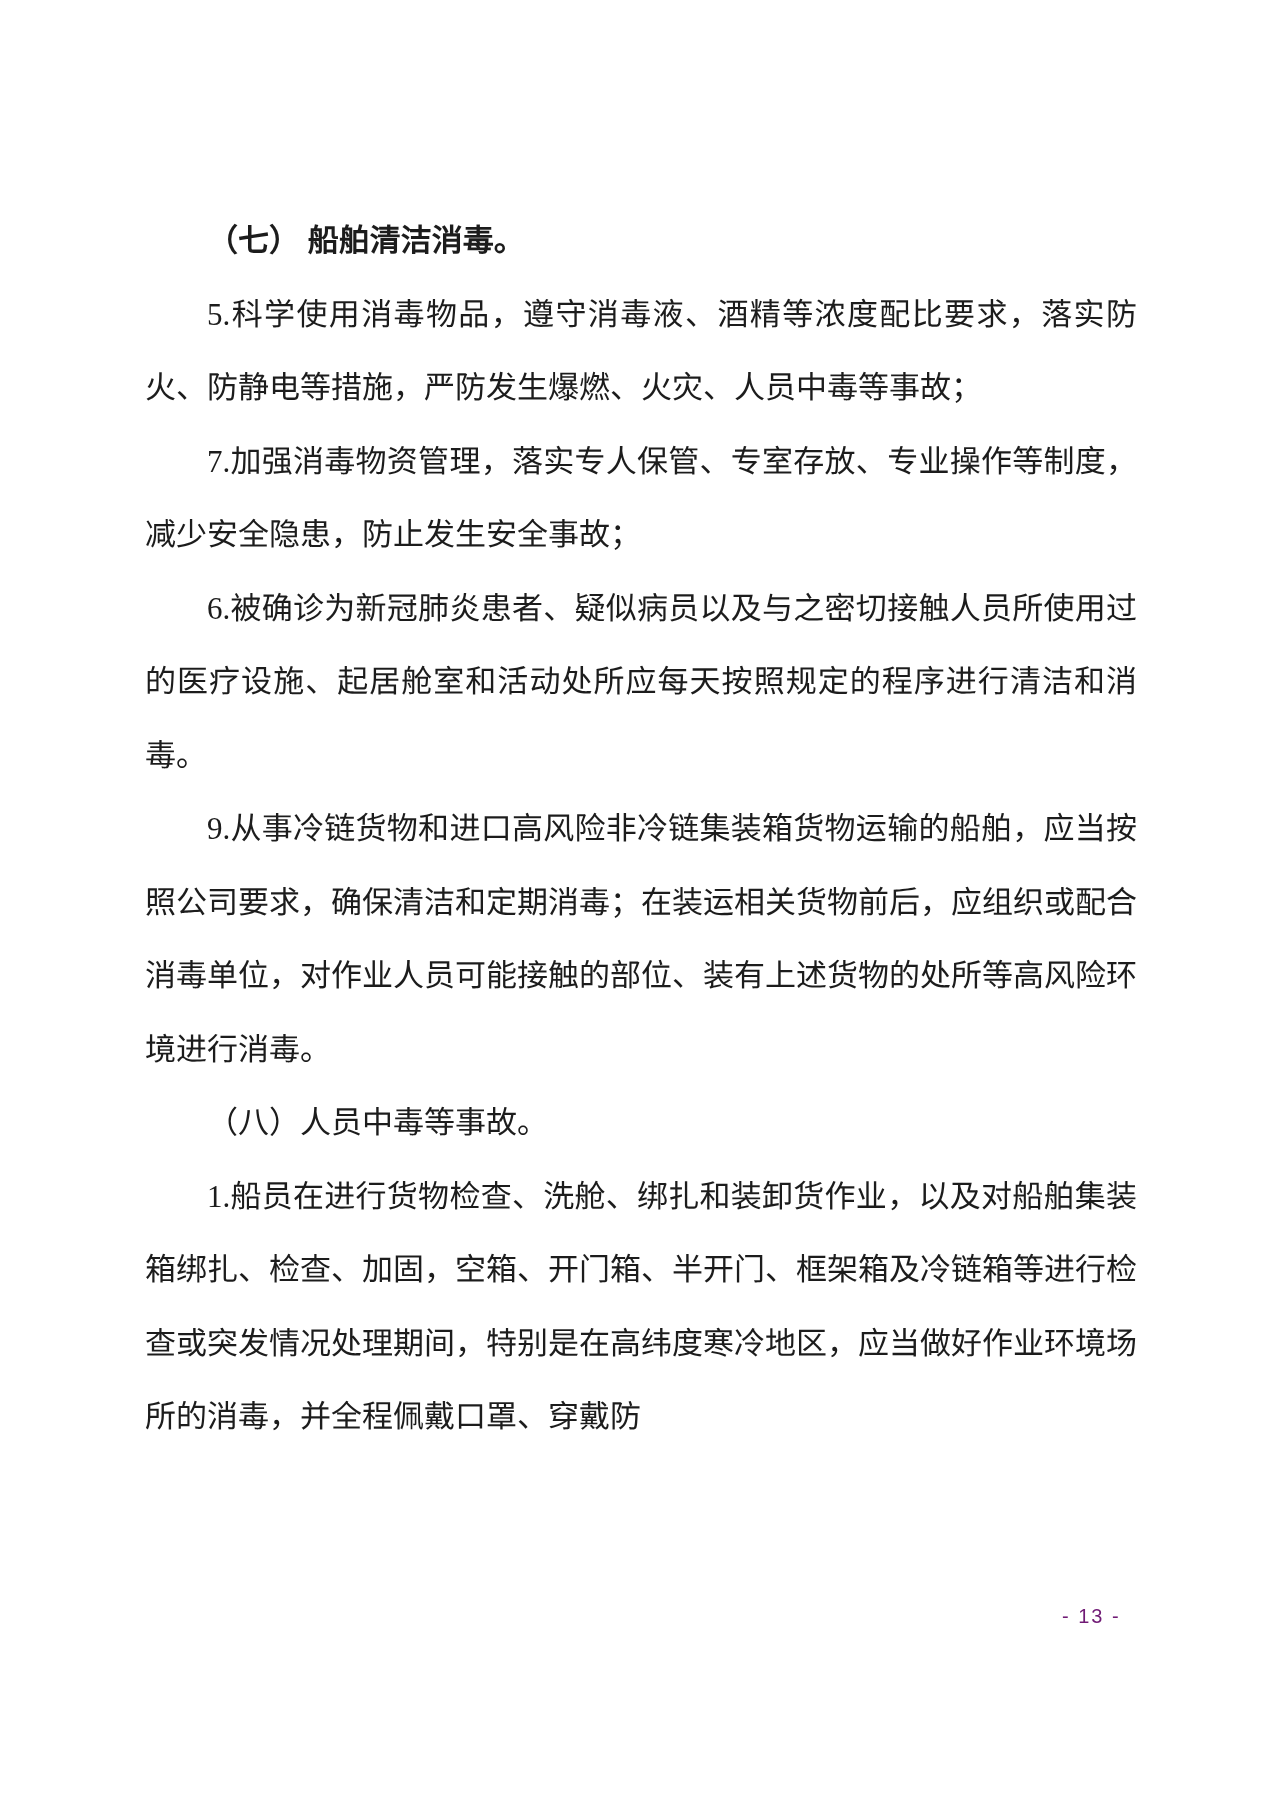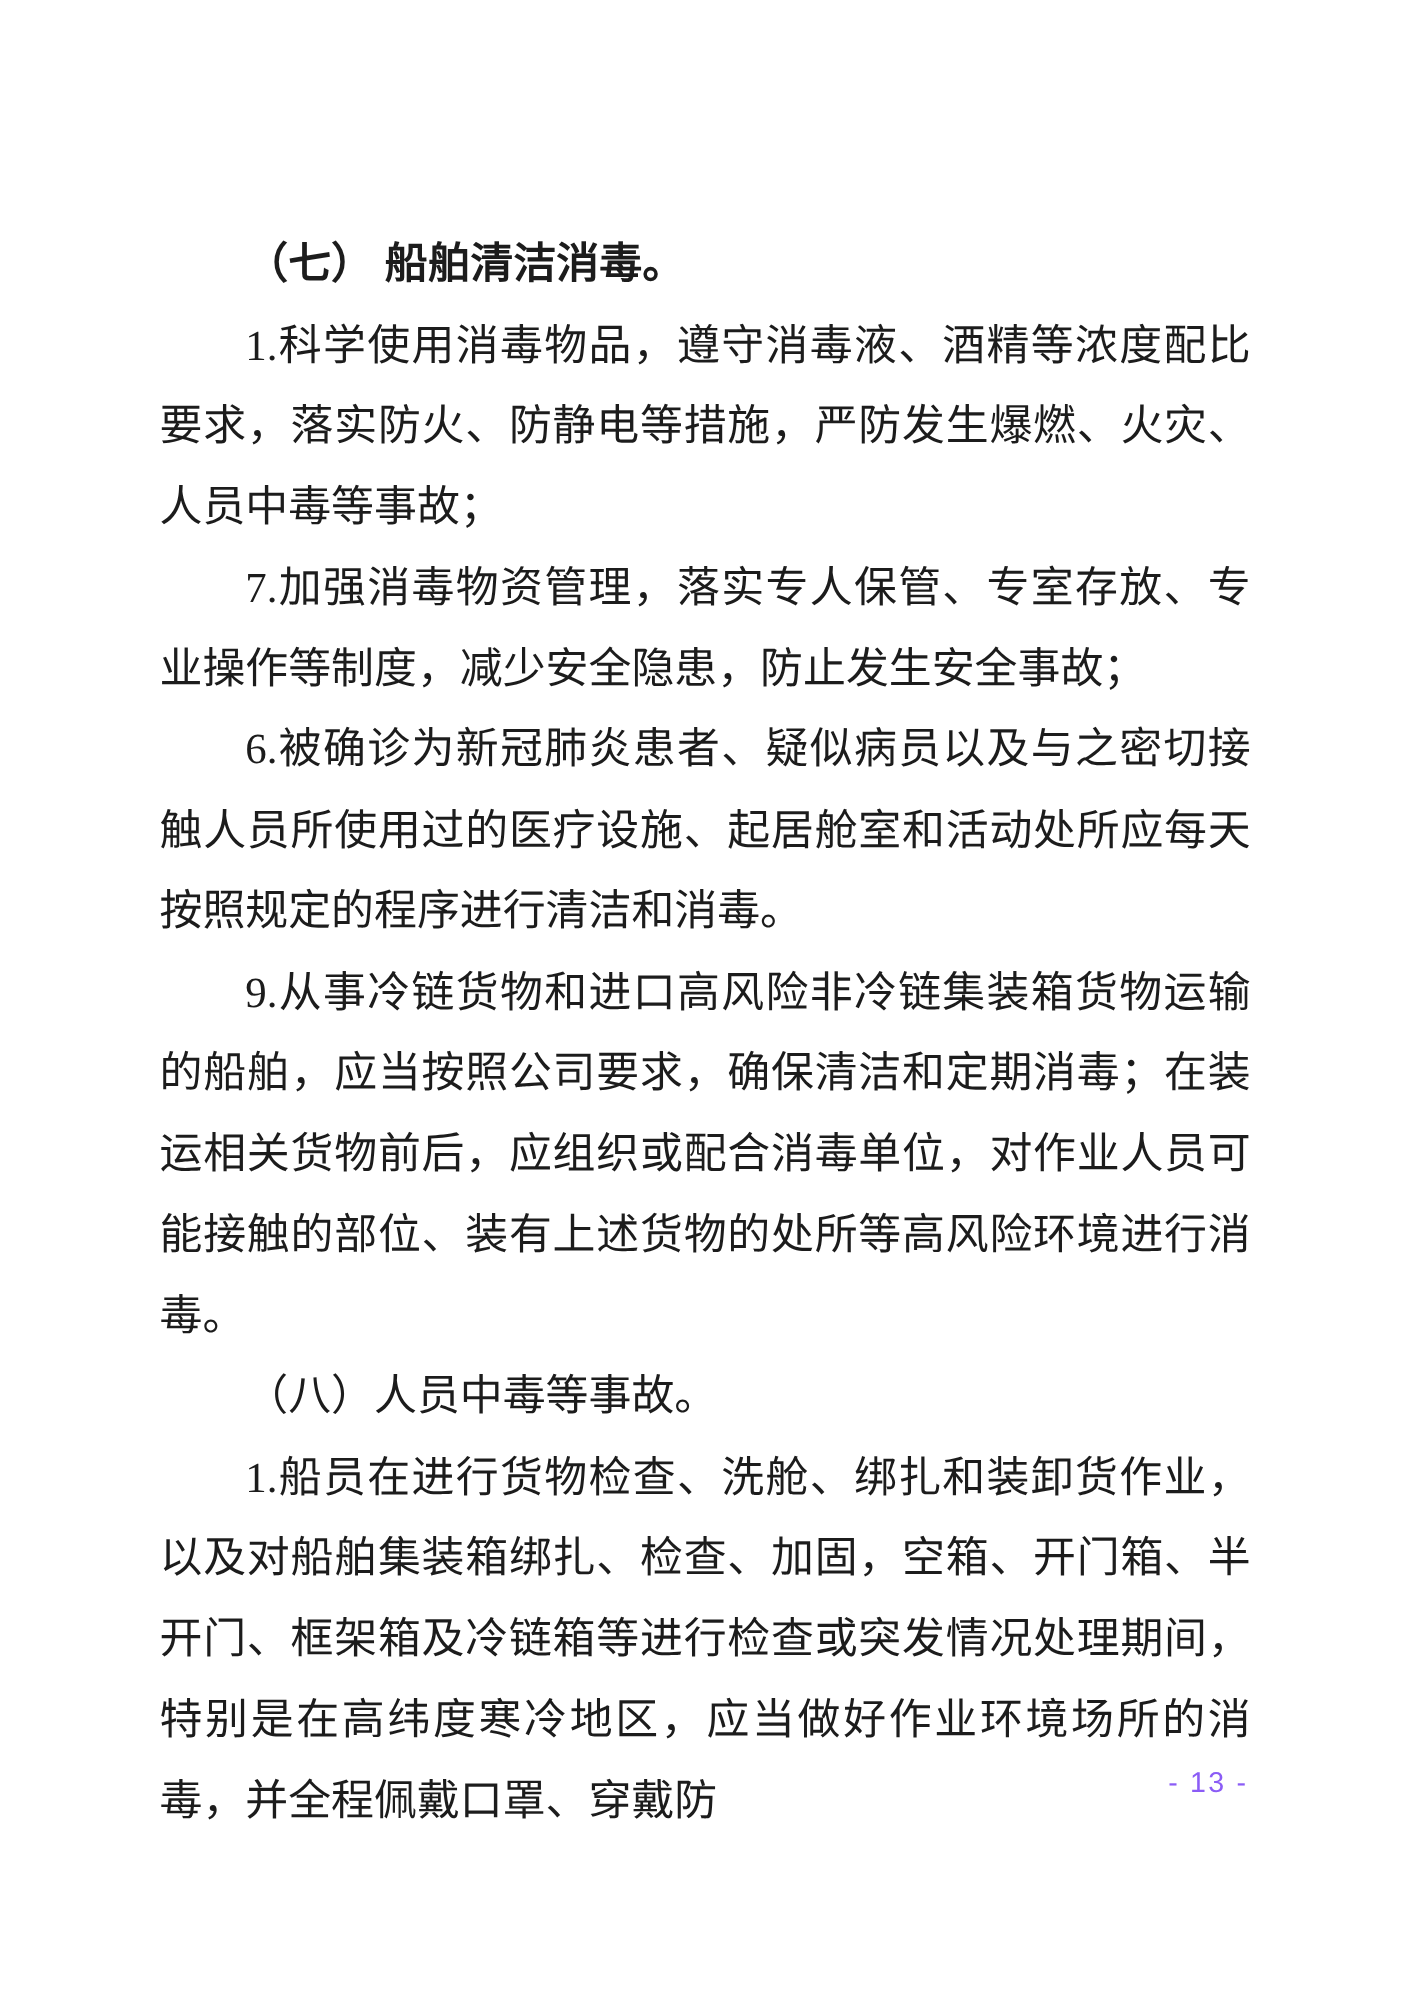--- a/index.html
+++ b/index.html
@@ -19,51 +19,51 @@
     position: absolute;
     left: 145px;
     top: 204px;
     width: 992px;
     color: #1c1c1c;
   }
   .content p,
   .content h2 {
     margin: 0;
     padding: 0;
-    font-size: 39px;
+    font-size: 31px;
     line-height: 73.5px;
     text-indent: 2em;
     text-align: justify;
     text-justify: inter-ideograph;
     font-weight: normal;
     letter-spacing: 0;
     word-break: normal;
   }
   .content h2.heading-strong {
     font-weight: bold;
   }
   .page-number {
     position: absolute;
     top: 1605px;
     left: 1062px;
     font-family: "Liberation Sans", "DejaVu Sans", sans-serif;
-    font-size: 26px;
-    color: #8b5cf6;
+    font-size: 20px;
+    color: #701a75;
     letter-spacing: 2px;
   }
 </style>
 </head>
 <body>
 
 <div class="page">
   <div class="content">
 
     <h2 class="heading-strong">（七） 船舶清洁消毒。</h2>
 
-    <p>1.科学使用消毒物品，遵守消毒液、酒精等浓度配比要求，落实防火、防静电等措施，严防发生爆燃、火灾、人员中毒等事故；</p>
+    <p>5.科学使用消毒物品，遵守消毒液、酒精等浓度配比要求，落实防火、防静电等措施，严防发生爆燃、火灾、人员中毒等事故；</p>
 
     <p>7.加强消毒物资管理，落实专人保管、专室存放、专业操作等制度，减少安全隐患，防止发生安全事故；</p>
 
     <p>6.被确诊为新冠肺炎患者、疑似病员以及与之密切接触人员所使用过的医疗设施、起居舱室和活动处所应每天按照规定的程序进行清洁和消毒。</p>
 
     <p>9.从事冷链货物和进口高风险非冷链集装箱货物运输的船舶，应当按照公司要求，确保清洁和定期消毒；在装运相关货物前后，应组织或配合消毒单位，对作业人员可能接触的部位、装有上述货物的处所等高风险环境进行消毒。</p>
 
     <h2>（八）人员中毒等事故。</h2>
 
     <p>1.船员在进行货物检查、洗舱、绑扎和装卸货作业，以及对船舶集装箱绑扎、检查、加固，空箱、开门箱、半开门、框架箱及冷链箱等进行检查或突发情况处理期间，特别是在高纬度寒冷地区，应当做好作业环境场所的消毒，并全程佩戴口罩、穿戴防</p>

